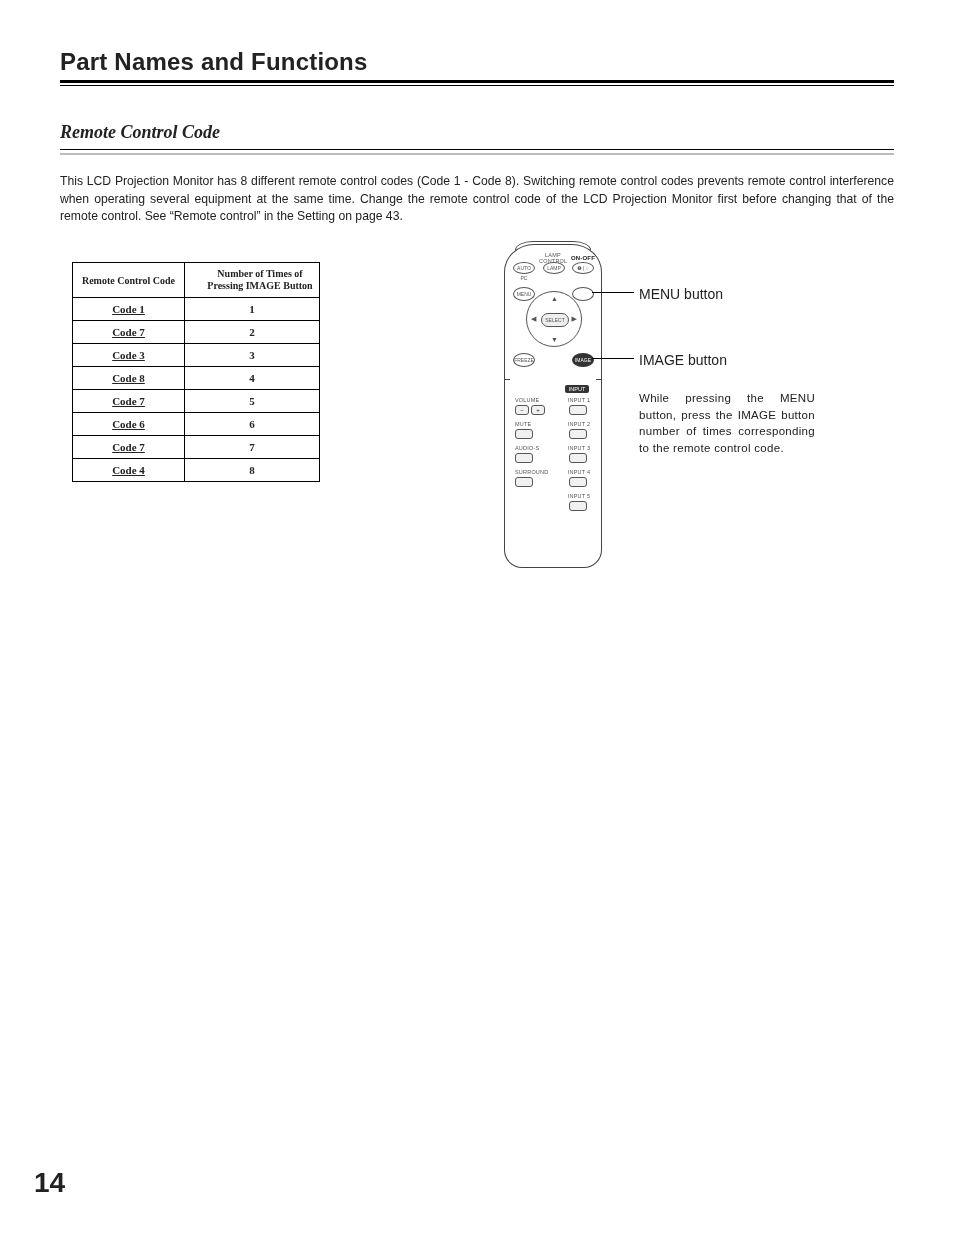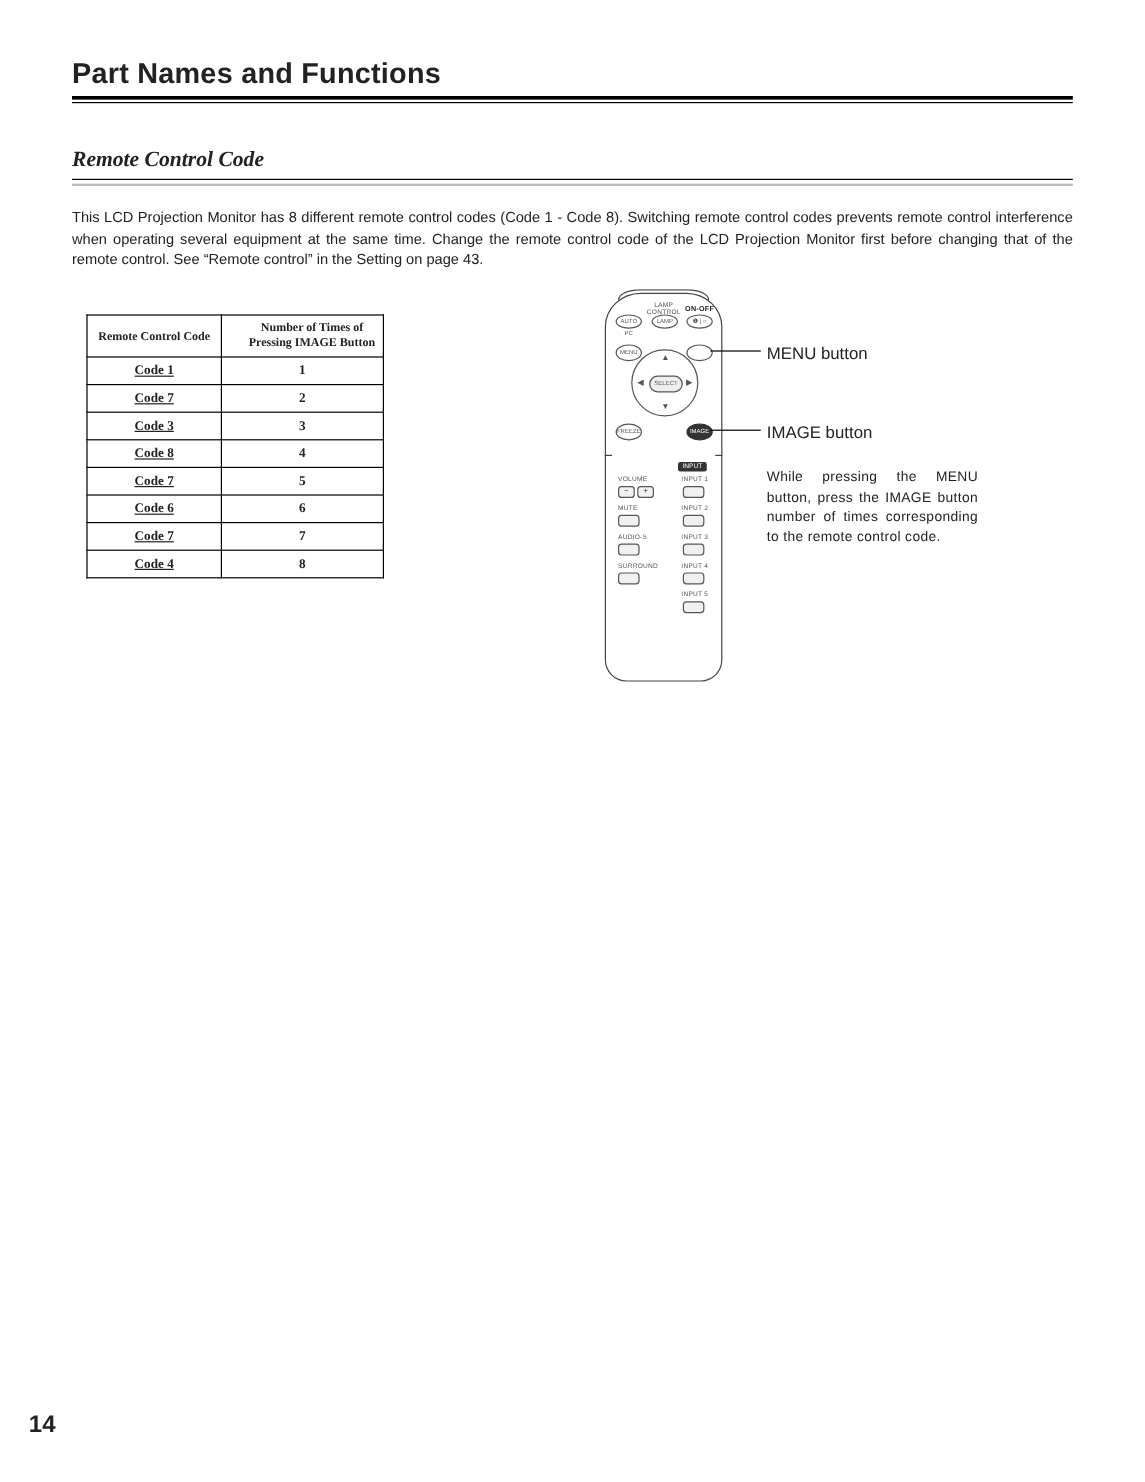--- a/index.html
+++ b/index.html
@@ -16,21 +16,21 @@
   .columns{display:flex;align-items:flex-start;}
   .left-col{width:420px;}
   .right-col{flex:1;position:relative;}
   table.codes{border-collapse:collapse;margin-top:22px;margin-left:12px;width:248px;font-family:"Times New Roman",Times,serif;font-size:11px;}
   table.codes th,table.codes td{border:1px solid #000;text-align:center;height:22px;vertical-align:middle;padding:0 4px;}
   table.codes th{font-weight:700;font-size:10px;height:34px;}
   table.codes th:first-child{width:120px;}
   table.codes th:nth-child(2){width:128px;line-height:1.2;padding-left:20px;}
   table.codes td:first-child{font-weight:700;text-decoration:underline;}
   table.codes td:nth-child(2){font-weight:700;}
-  .page-number{position:absolute;left:24px;bottom:36px;font-size:20px;font-weight:700;}
+  .page-number{position:absolute;left:34px;bottom:36px;font-size:28px;font-weight:700;}
 
   
   .remote-wrap{position:relative;width:330px;margin-left:24px;}
   .remote-body{position:relative;width:96px;height:322px;border:1.5px solid #444;border-radius:30px 30px 18px 18px/28px 28px 18px 18px;background:#fff;margin-top:4px;}
   .remote-body:before{content:"";position:absolute;left:10px;right:10px;top:-4px;height:8px;border:1.5px solid #444;border-bottom:none;border-radius:20px 20px 0 0/10px 10px 0 0;}
   .r-lbl{position:absolute;font-size:5.5px;font-family:Helvetica,Arial,sans-serif;color:#555;letter-spacing:.2px;text-align:center;}
   .r-btn-oval{position:absolute;border:1px solid #555;border-radius:50%;background:#fff;}
   .r-btn-rect{position:absolute;border:1px solid #555;border-radius:3px;background:#f1f1f1;height:8px;width:16px;}
   .r-btn-dark{background:#333;border-color:#333;}
   .dpad{position:absolute;left:21px;top:46px;width:54px;height:54px;border:1px solid #555;border-radius:50%;}

